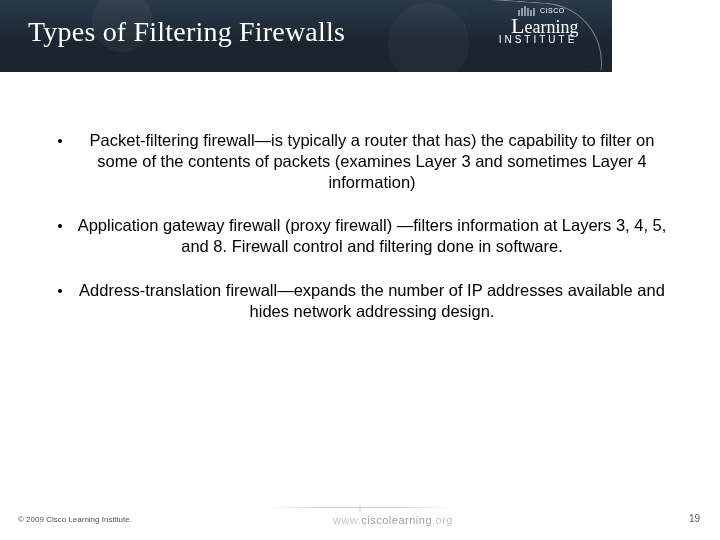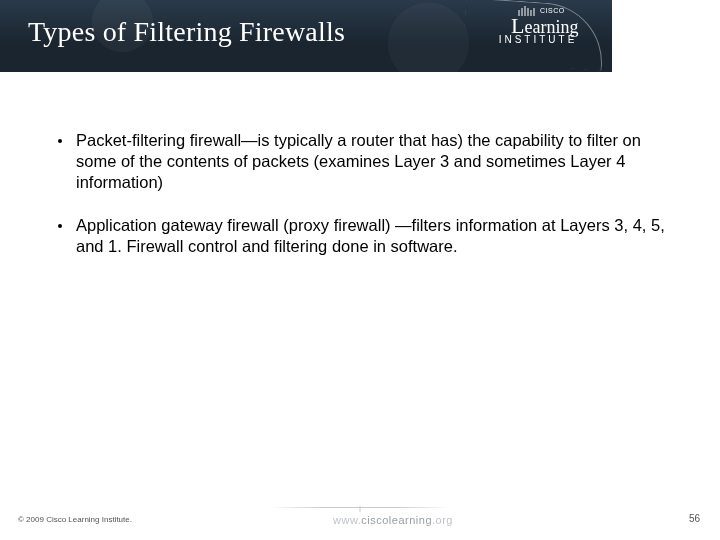--- a/index.html
+++ b/index.html
@@ -9,21 +9,21 @@
   .header-texture { position:absolute; inset:0; background-image: radial-gradient(circle at 20% 30%, rgba(255,255,255,0.04) 0 30px, transparent 31px), radial-gradient(circle at 70% 60%, rgba(255,255,255,0.03) 0 40px, transparent 41px); }
   .title { position: absolute; top: 16px; left: 28px; font-size: 28px; color: #ffffff; font-family: Georgia, 'Times New Roman', serif; font-weight: 400; letter-spacing: 0.2px; }
   .logo { position: absolute; top: 6px; right: 14px; width: 120px; height: 56px; color: #fff; }
   .logo-cisco { font-size: 7px; letter-spacing: 0.5px; text-align: left; margin-left: 40px; }
   .logo-bars { display: inline-block; vertical-align: middle; margin-right: 4px; }
   .logo-main { font-family: Georgia, serif; font-size: 18px; line-height: 18px; margin-left: 33px; }
   .logo-main .big { font-size: 22px; }
   .logo-sub { font-size: 10px; letter-spacing: 3px; text-align: center; margin-top: -2px; }
   .logo-arc { position:absolute; right: -6px; top: -4px; width: 140px; height: 64px; border: 1px solid rgba(255,255,255,0.4); border-left: none; border-bottom: none; border-radius: 0 60px 0 0; transform: rotate(4deg);}
   .content { position: absolute; top: 130px; left: 58px; width: 610px; }
-  .bullet { display: flex; margin-bottom: 22px; font-size: 16.5px; line-height: 1.28; color: #000; }
+  .bullet { display: flex; margin-bottom: 22px; font-size: 16.5px; line-height: 1.28; color: #000; text-align: center; }
   .bullet .dot { width: 4px; height: 4px; background: #000; border-radius: 50%; margin-top: 9px; margin-right: 14px; flex: 0 0 auto; }
   .bullet .text { flex: 1; }
   .footer { position: absolute; bottom: 10px; left: 0; width: 720px; height: 30px; text-align: center; }
   .copyright { position: absolute; left: 18px; bottom: 6px; font-size: 8px; color: #555; }
   .slide-num { position: absolute; right: 20px; bottom: 6px; font-size: 10px; color: #555; }
   .footer-url { position: absolute; left: 50%; transform: translateX(-50%); bottom: 4px; font-size: 11px; color: #9aa0a6; letter-spacing: 0.5px; margin-left: 33px; }
   .footer-url .dim { color: #bfc4c9; }
   .footer-line { position: absolute; left: 50%; transform: translateX(-50%); bottom: 22px; width: 180px; height: 1px; background: linear-gradient(to right, transparent, #c7cbd0 30%, #c7cbd0 70%, transparent); }
   .footer-tick { position:absolute; left:50%; bottom:18px; width:1px; height:6px; background:#c7cbd0; transform: translateX(-50%);}
 </style>
@@ -55,26 +55,30 @@
     </div>
   </div>
 
   <div class="content">
     <div class="bullet">
       <div class="dot"></div>
       <div class="text">Packet-filtering firewall—is typically a router that has) the capability to filter on some of the contents of packets (examines Layer 3 and sometimes Layer 4 information)</div>
     </div>
     <div class="bullet">
       <div class="dot"></div>
-      <div class="text">Application gateway firewall (proxy firewall) —filters information at Layers 3, 4, 5, and 1. Firewall control and filtering done in software.</div>
+      <div class="text">Application gateway firewall (proxy firewall) —filters information at Layers 3, 4, 5, and 8. Firewall control and filtering done in software.</div>
+    </div>
+    <div class="bullet">
+      <div class="dot"></div>
+      <div class="text">Address-translation firewall—expands the number of IP addresses available and hides network addressing design.</div>
     </div>
   </div>
 
   <div class="footer">
     <div class="footer-line"></div>
     <div class="footer-tick"></div>
     <div class="copyright">© 2009 Cisco Learning Institute.</div>
     <div class="footer-url">
       <span class="dim">www.</span><span>ciscolearning</span><span class="dim">.org</span>
     </div>
-    <div class="slide-num">56</div>
+    <div class="slide-num">19</div>
   </div>
 </div>
 
 </body></html>

